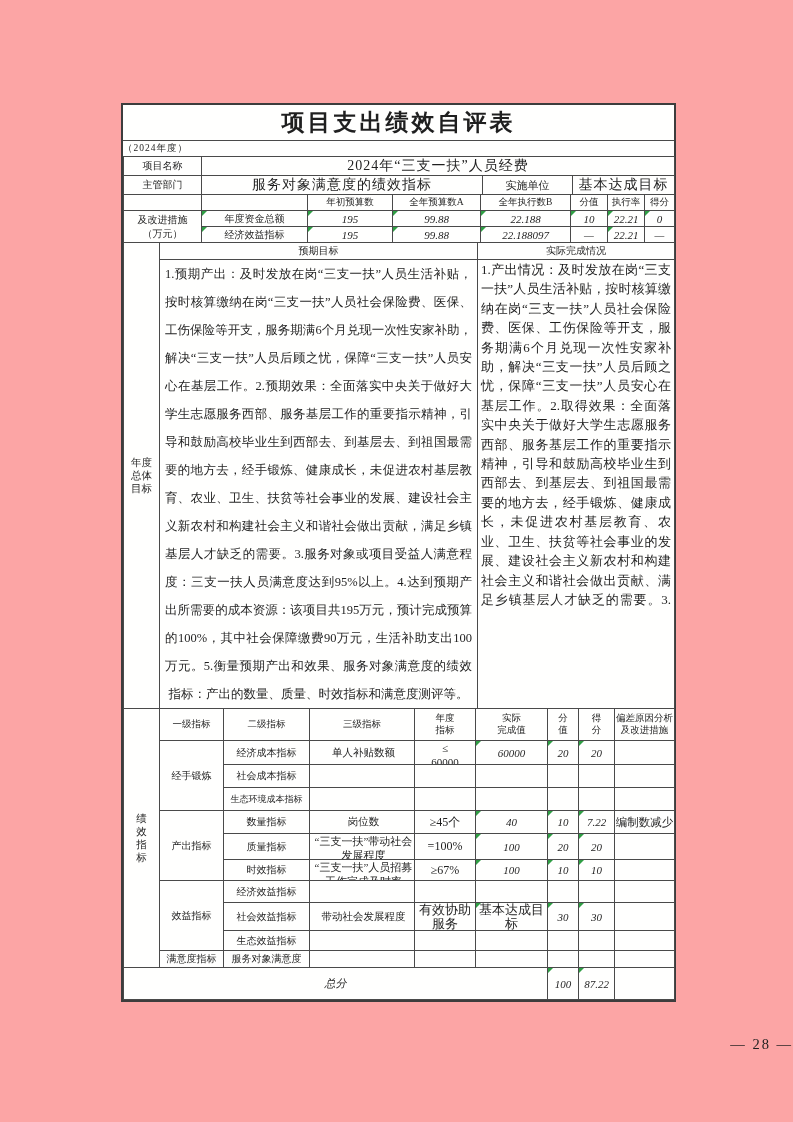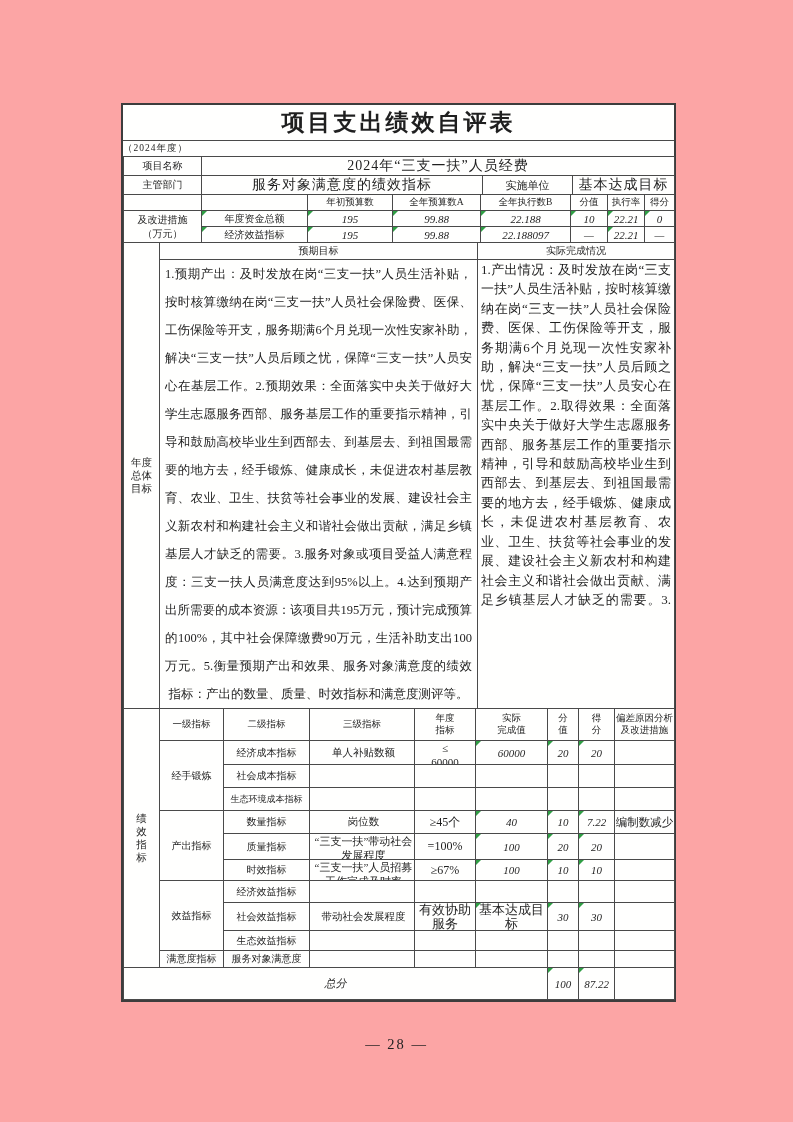--- a/index.html
+++ b/index.html
@@ -20,21 +20,21 @@
   .side{font-size:10.5px;line-height:13px;}
   .goalcell{vertical-align:middle;}
   .goalcell .gt{padding:0 5px;font-size:12.5px;line-height:28px;text-align:justify;text-align-last:center;}
   .actcell{vertical-align:top;}
   .actcell .gt2{padding:0 3px;font-size:13px;line-height:19.4px;text-align:justify;height:348px;overflow:hidden;}
   .l3{text-align:center;padding-left:3px;font-size:10.5px;}
   .clip{overflow:hidden;line-height:14px;font-size:11px;}
   .c25{height:25px;} .c20{height:20px;} .c23{height:23px;} .c27{height:27px;}
   .gm::before{content:"";position:absolute;top:0;left:0;width:0;height:0;
               border-top:5px solid #2f9e44;border-right:5px solid transparent;}
-  #pageno{position:absolute;left:0;top:1036px;width:100%;text-align:center;font-size:14.5px;letter-spacing:2px;}
+  #pageno{position:absolute;left:0;top:1036px;width:100%;text-align:right;font-size:14.5px;letter-spacing:2px;}
 </style>
 </head>
 <body>
 
 <div id="page">
   <div id="doc">
 
     <div class="row-title">项目支出绩效自评表</div>
     <div class="row-sub">（2024年度）</div>
 

